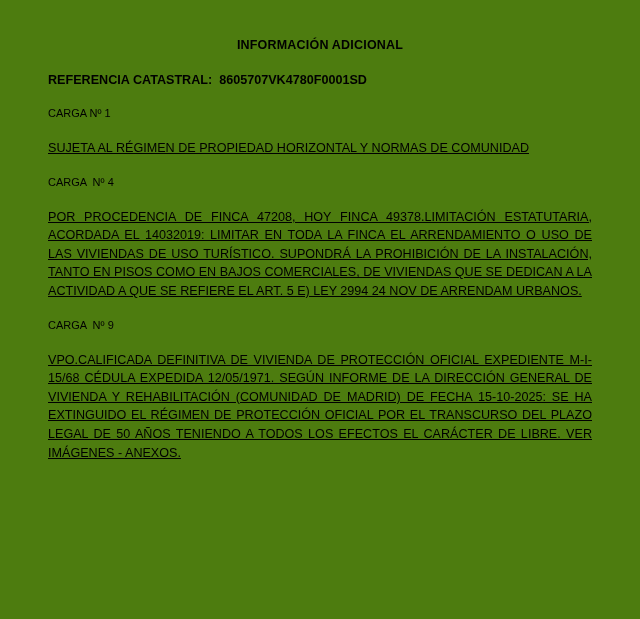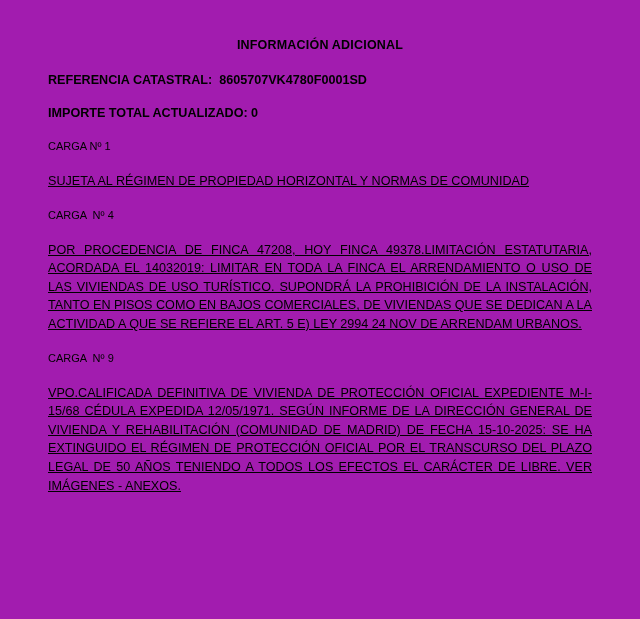--- a/index.html
+++ b/index.html
@@ -12,21 +12,21 @@
     width: 640px;
     height: 619px;
     font-family: "Liberation Sans", sans-serif;
     color: #000000;
     -webkit-font-smoothing: antialiased;
   }
   .page {
     position: relative;
     width: 640px;
     height: 619px;
-    background: #a21caf;
+    background: #4d7c0f;
     overflow: hidden;
   }
   .content {
     position: absolute;
     left: 48px;
     top: 38px;
     width: 544px;
   }
   .doc-heading {
     font-size: 12.5px;
@@ -69,21 +69,20 @@
 <body>
 
 <div class="page">
   <div class="content">
 
     <h1 class="doc-heading">INFORMACIÓN ADICIONAL</h1>
 
     <p class="field-line">REFERENCIA CATASTRAL:  8605707VK4780F0001SD</p>
 
 
-    <p class="field-line">IMPORTE TOTAL ACTUALIZADO: 0</p>
 
     <p class="carga-label">CARGA Nº 1</p>
 
     <p class="carga-body">SUJETA AL RÉGIMEN DE PROPIEDAD HORIZONTAL Y NORMAS DE COMUNIDAD</p>
 
     <p class="carga-label">CARGA  Nº 4</p>
 
     <p class="carga-body">POR PROCEDENCIA DE FINCA 47208, HOY FINCA 49378.LIMITACIÓN ESTATUTARIA, ACORDADA EL 14032019: LIMITAR EN TODA LA FINCA EL ARRENDAMIENTO O USO DE LAS VIVIENDAS DE USO TURÍSTICO. SUPONDRÁ LA PROHIBICIÓN DE LA INSTALACIÓN, TANTO EN PISOS COMO EN BAJOS COMERCIALES, DE VIVIENDAS QUE SE DEDICAN A LA ACTIVIDAD A QUE SE REFIERE EL ART. 5 E) LEY 2994 24 NOV DE ARRENDAM URBANOS.</p>
 
     <p class="carga-label">CARGA  Nº 9</p>

